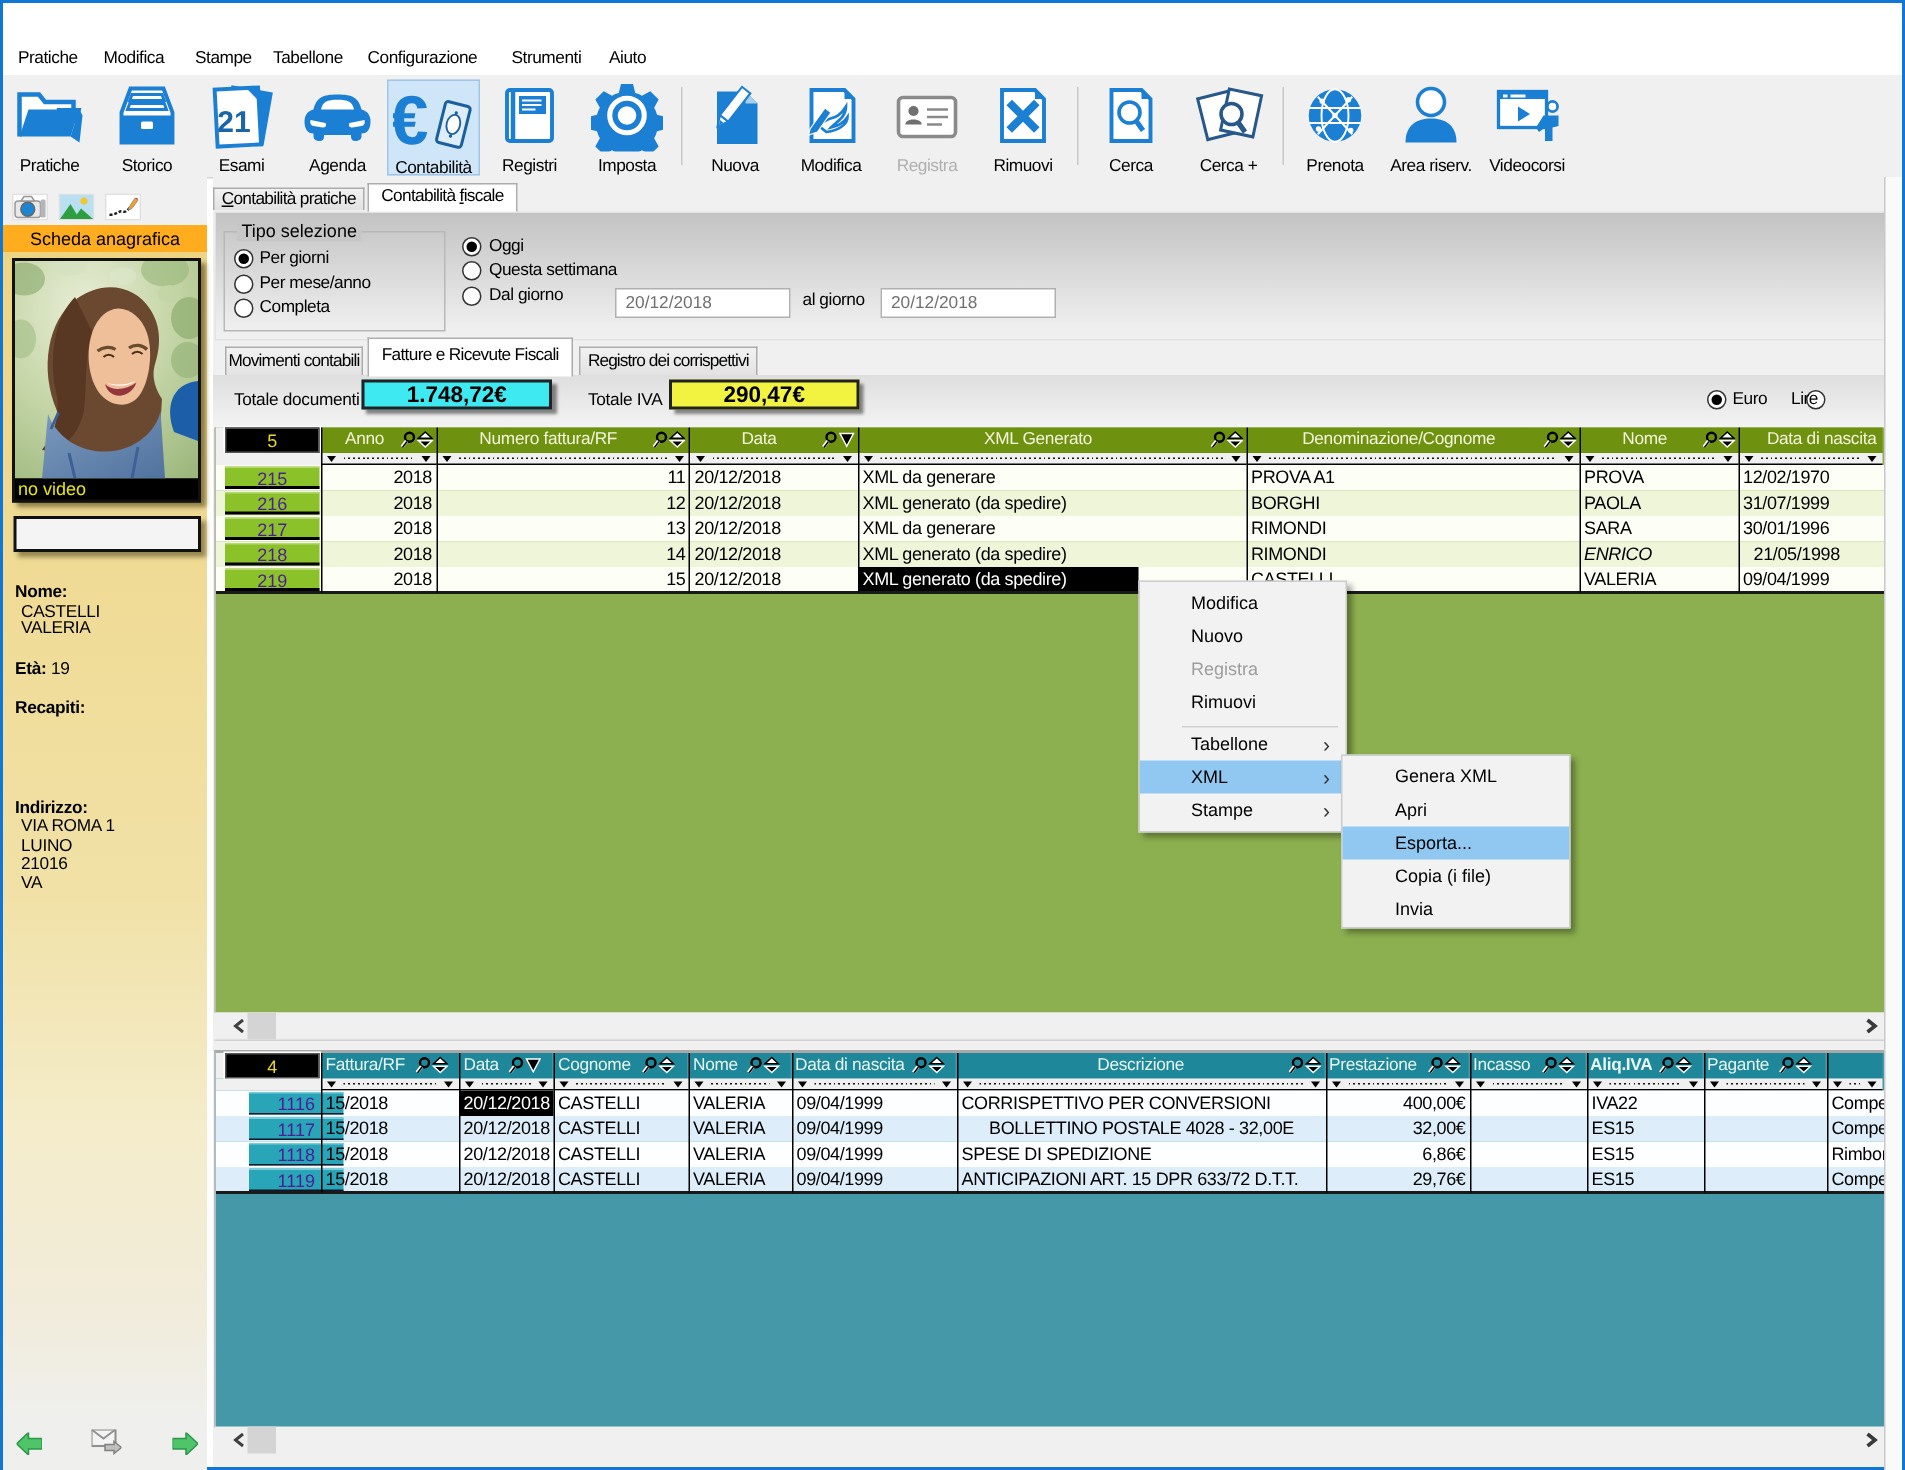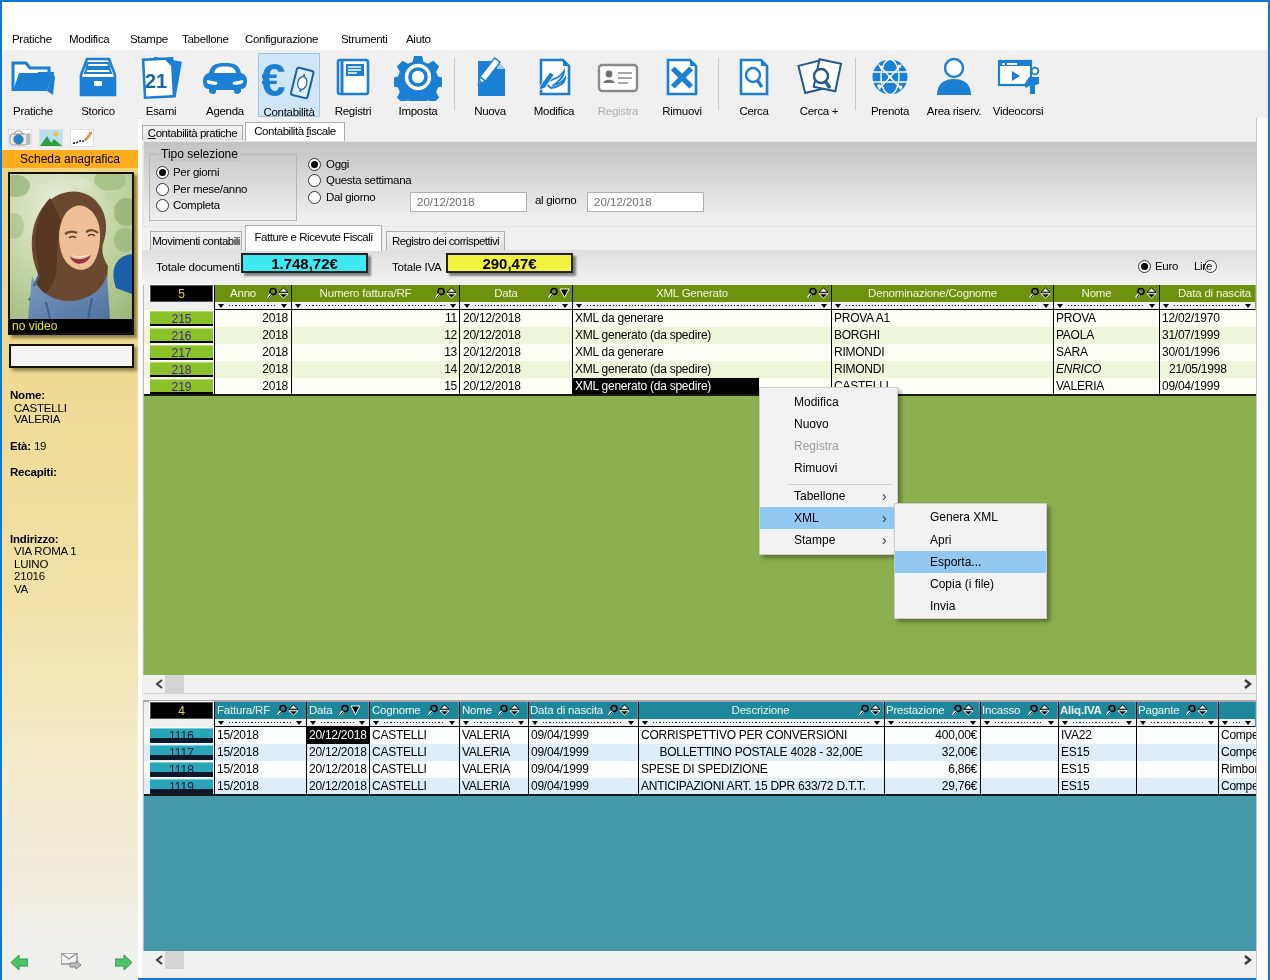--- a/index.html
+++ b/index.html
@@ -57,21 +57,21 @@
 .hi{position:absolute;top:2px;}
 .fc{position:absolute;top:17px;height:8px;background:#f0f0f0;border-bottom:1px solid #000;}
 .fc.fe:before,.fc.fe:after{display:none;}
 .fc:before{content:"";position:absolute;left:4px;top:2px;border-left:3.5px solid transparent;border-right:3.5px solid transparent;border-top:4px solid #000;}
 .fc:after{content:"";position:absolute;right:4px;top:2px;border-left:3.5px solid transparent;border-right:3.5px solid transparent;border-top:4px solid #000;}
 .fc i{position:absolute;left:15px;right:15px;top:3px;height:1.4px;background:repeating-linear-gradient(90deg,#111 0 1.2px,transparent 1.2px 3.2px);}
 .row{position:absolute;left:0;width:1113px;height:17px;}
 .c{position:absolute;top:0;height:17px;line-height:16px;font-size:12px;letter-spacing:-.25px;white-space:nowrap;overflow:hidden;padding:0 3px;}
 .r{text-align:right;}
 .rn{position:absolute;left:6px;top:1px;width:63px;height:15px;background:#8cc229;color:#4c1d95;text-align:center;line-height:15px;font-size:12px;border-top:1px solid #b8d875;border-bottom:2px solid #000000;}
-.rn2{background:#29a5b8;color:#0f172a;border-top:1px solid #7accd8;border-bottom:5px solid #0f172a;}
+.rn2{background:#29a5b8;color:#4c1d95;border-top:1px solid #7accd8;border-bottom:1px solid #0f172a;margin-left:16px;}
 .vl{position:absolute;width:1px;background:#000;z-index:2;}
 </style></head><body>
 <div id="win">
 
   <div id="menubar">
     <span style="left:10px;">Pratiche</span>
     <span style="left:67px;">Modifica</span>
     <span style="left:128px;">Stampe</span>
     <span style="left:180px;">Tabellone</span>
     <span style="left:243px;">Configurazione</span>

